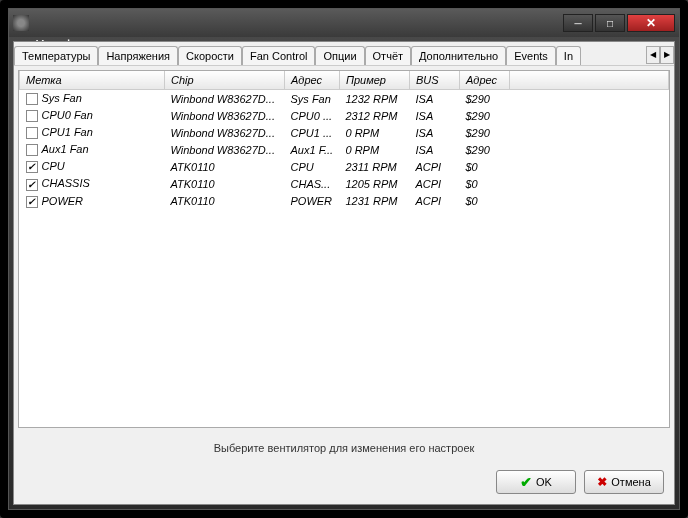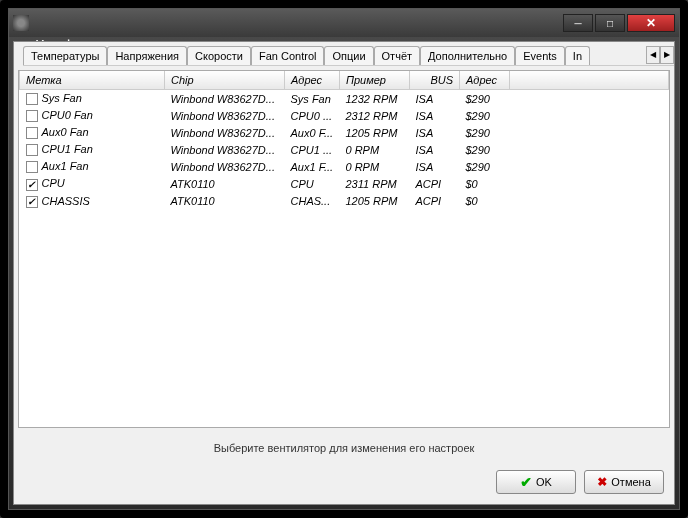--- a/index.html
+++ b/index.html
@@ -8,42 +8,42 @@
 .window { width: 100%; height: 100%; background: linear-gradient(to bottom, #4a4a4a 0%, #2a2a2a 100%); border: 1px solid #555; display: flex; flex-direction: column; }
 .titlebar { height: 28px; background: linear-gradient(to bottom, #5a5a5a 0%, #3a3a3a 100%); display: flex; align-items: center; padding: 0 4px; color: #fff; }
 .titlebar-icon { width: 16px; height: 16px; background: radial-gradient(circle, #888 30%, #333 100%); margin-right: 6px; }
 .titlebar-text { flex: 1; font-size: 16px; margin-top: 48px; }
 .win-btns { display: flex; gap: 2px; }
 .win-btn { width: 30px; height: 18px; border: 1px solid #222; display: flex; align-items: center; justify-content: center; font-size: 10px; cursor: pointer; color: #fff; }
 .win-btn.min, .win-btn.max { background: linear-gradient(to bottom, #555, #333); }
 .win-btn.close { width: 48px; background: linear-gradient(to bottom, #e04040, #a02020); }
 .win-btn.close span { font-weight: bold; font-size: 12px; }
 .client { flex: 1; background: #f0f0f0; margin: 4px; display: flex; flex-direction: column; border: 1px solid #888; }
-.tabbar { display: flex; align-items: center; height: 24px; background: #f0f0f0; border-bottom: 1px solid #ccc; overflow: hidden; position: relative; padding-top: 2px; margin-left: 9px; }
+.tabbar { display: flex; align-items: center; height: 24px; background: #f0f0f0; border-bottom: 1px solid #ccc; overflow: hidden; position: relative; padding-top: 2px; }
 .tab { padding: 3px 7px; border: 1px solid #aaa; border-bottom: none; background: #f5f5f5; margin-right: 0; cursor: pointer; white-space: nowrap; border-top-left-radius: 3px; border-top-right-radius: 3px; margin-top: 1px; }
 .tab.active { background: #fff; border: 2px solid #d00; border-bottom: 1px solid #fff; margin-top: 0; z-index: 2; position: relative; }
 .tab-scroll { display: flex; margin-left: auto; }
 .tab-scroll-btn { width: 14px; height: 18px; border: 1px solid #aaa; background: #eee; display: flex; align-items: center; justify-content: center; cursor: pointer; font-size: 8px; }
 .content { flex: 1; background: #fff; margin: 4px; border: 1px solid #aaa; display: flex; flex-direction: column; overflow: hidden; position: relative; }
 .table-wrap { flex: 1; overflow: auto; }
 table { width: 100%; border-collapse: collapse; font-style: italic; }
 thead th { background: linear-gradient(to bottom, #fff 0%, #e8e8e8 100%); border: 1px solid #ccc; border-top: none; padding: 3px 6px; text-align: left; font-weight: normal; font-size: 11px; position: sticky; top: 0; }
 tbody td { padding: 2px 6px; font-size: 11px; white-space: nowrap; }
 .chk { width: 12px; height: 12px; border: 1px solid #888; display: inline-flex; align-items: center; justify-content: center; vertical-align: middle; margin-right: 4px; background: #fff; font-size: 10px; line-height: 1; }
 .chk.checked::after { content: "✓"; color: #000; font-weight: bold; }
 .hint { text-align: center; padding: 10px; font-size: 11px; color: #333; }
 .button-row { display: flex; justify-content: flex-end; gap: 8px; padding: 6px 10px 10px; }
 .btn { min-width: 80px; height: 24px; border: 1px solid #888; background: linear-gradient(to bottom, #fff 0%, #ddd 100%); display: flex; align-items: center; justify-content: center; gap: 4px; cursor: pointer; border-radius: 3px; font-size: 11px; }
 .ico-ok { color: #0a0; font-weight: bold; font-size: 14px; }
 .ico-cancel { color: #c00; font-weight: bold; font-size: 12px; }
 .col-label { width: 145px; }
 .col-chip { width: 120px; }
 .col-sensor { width: 55px; }
 .col-sample { width: 70px; }
-.col-bus { width: 50px; text-align: right; }
+.col-bus { width: 50px; }
 .col-addr { width: 50px; }
 </style>
 </head>
 <body>
 
 <div class="outer-frame">
 <div class="window">
   <div class="titlebar">
     <div class="titlebar-icon"></div>
     <div class="titlebar-text">Конфигурация</div>
@@ -104,29 +104,20 @@
                 <tr>
                   <td><span class="chk"></span><span>CPU0 Fan</span></td>
                   <td>Winbond W83627D...</td>
                   <td>CPU0 ...</td>
                   <td>2312 RPM</td>
                   <td>ISA</td>
                   <td>$290</td>
                   <td></td>
                 </tr>
                 <tr>
-                  <td><span class="chk"></span><span>Aux0 Fan</span></td>
-                  <td>Winbond W83627D...</td>
-                  <td>Aux0 F...</td>
-                  <td>1205 RPM</td>
-                  <td>ISA</td>
-                  <td>$290</td>
-                  <td></td>
-                </tr>
-                <tr>
                   <td><span class="chk"></span><span>CPU1 Fan</span></td>
                   <td>Winbond W83627D...</td>
                   <td>CPU1 ...</td>
                   <td>0 RPM</td>
                   <td>ISA</td>
                   <td>$290</td>
                   <td></td>
                 </tr>
                 <tr>
                   <td><span class="chk"></span><span>Aux1 Fan</span></td>
@@ -148,20 +139,29 @@
                 </tr>
                 <tr>
                   <td><span class="chk checked"></span><span>CHASSIS</span></td>
                   <td>ATK0110</td>
                   <td>CHAS...</td>
                   <td>1205 RPM</td>
                   <td>ACPI</td>
                   <td>$0</td>
                   <td></td>
                 </tr>
+                <tr>
+                  <td><span class="chk checked"></span><span>POWER</span></td>
+                  <td>ATK0110</td>
+                  <td>POWER</td>
+                  <td>1231 RPM</td>
+                  <td>ACPI</td>
+                  <td>$0</td>
+                  <td></td>
+                </tr>
               </tbody>
         </table>
       </div>
     </div>
     <div class="hint">Выберите вентилятор для изменения его настроек</div>
     <div class="button-row">
       <div class="btn">
         <span class="ico-ok">✔</span>
         <span>OK</span>
       </div>

